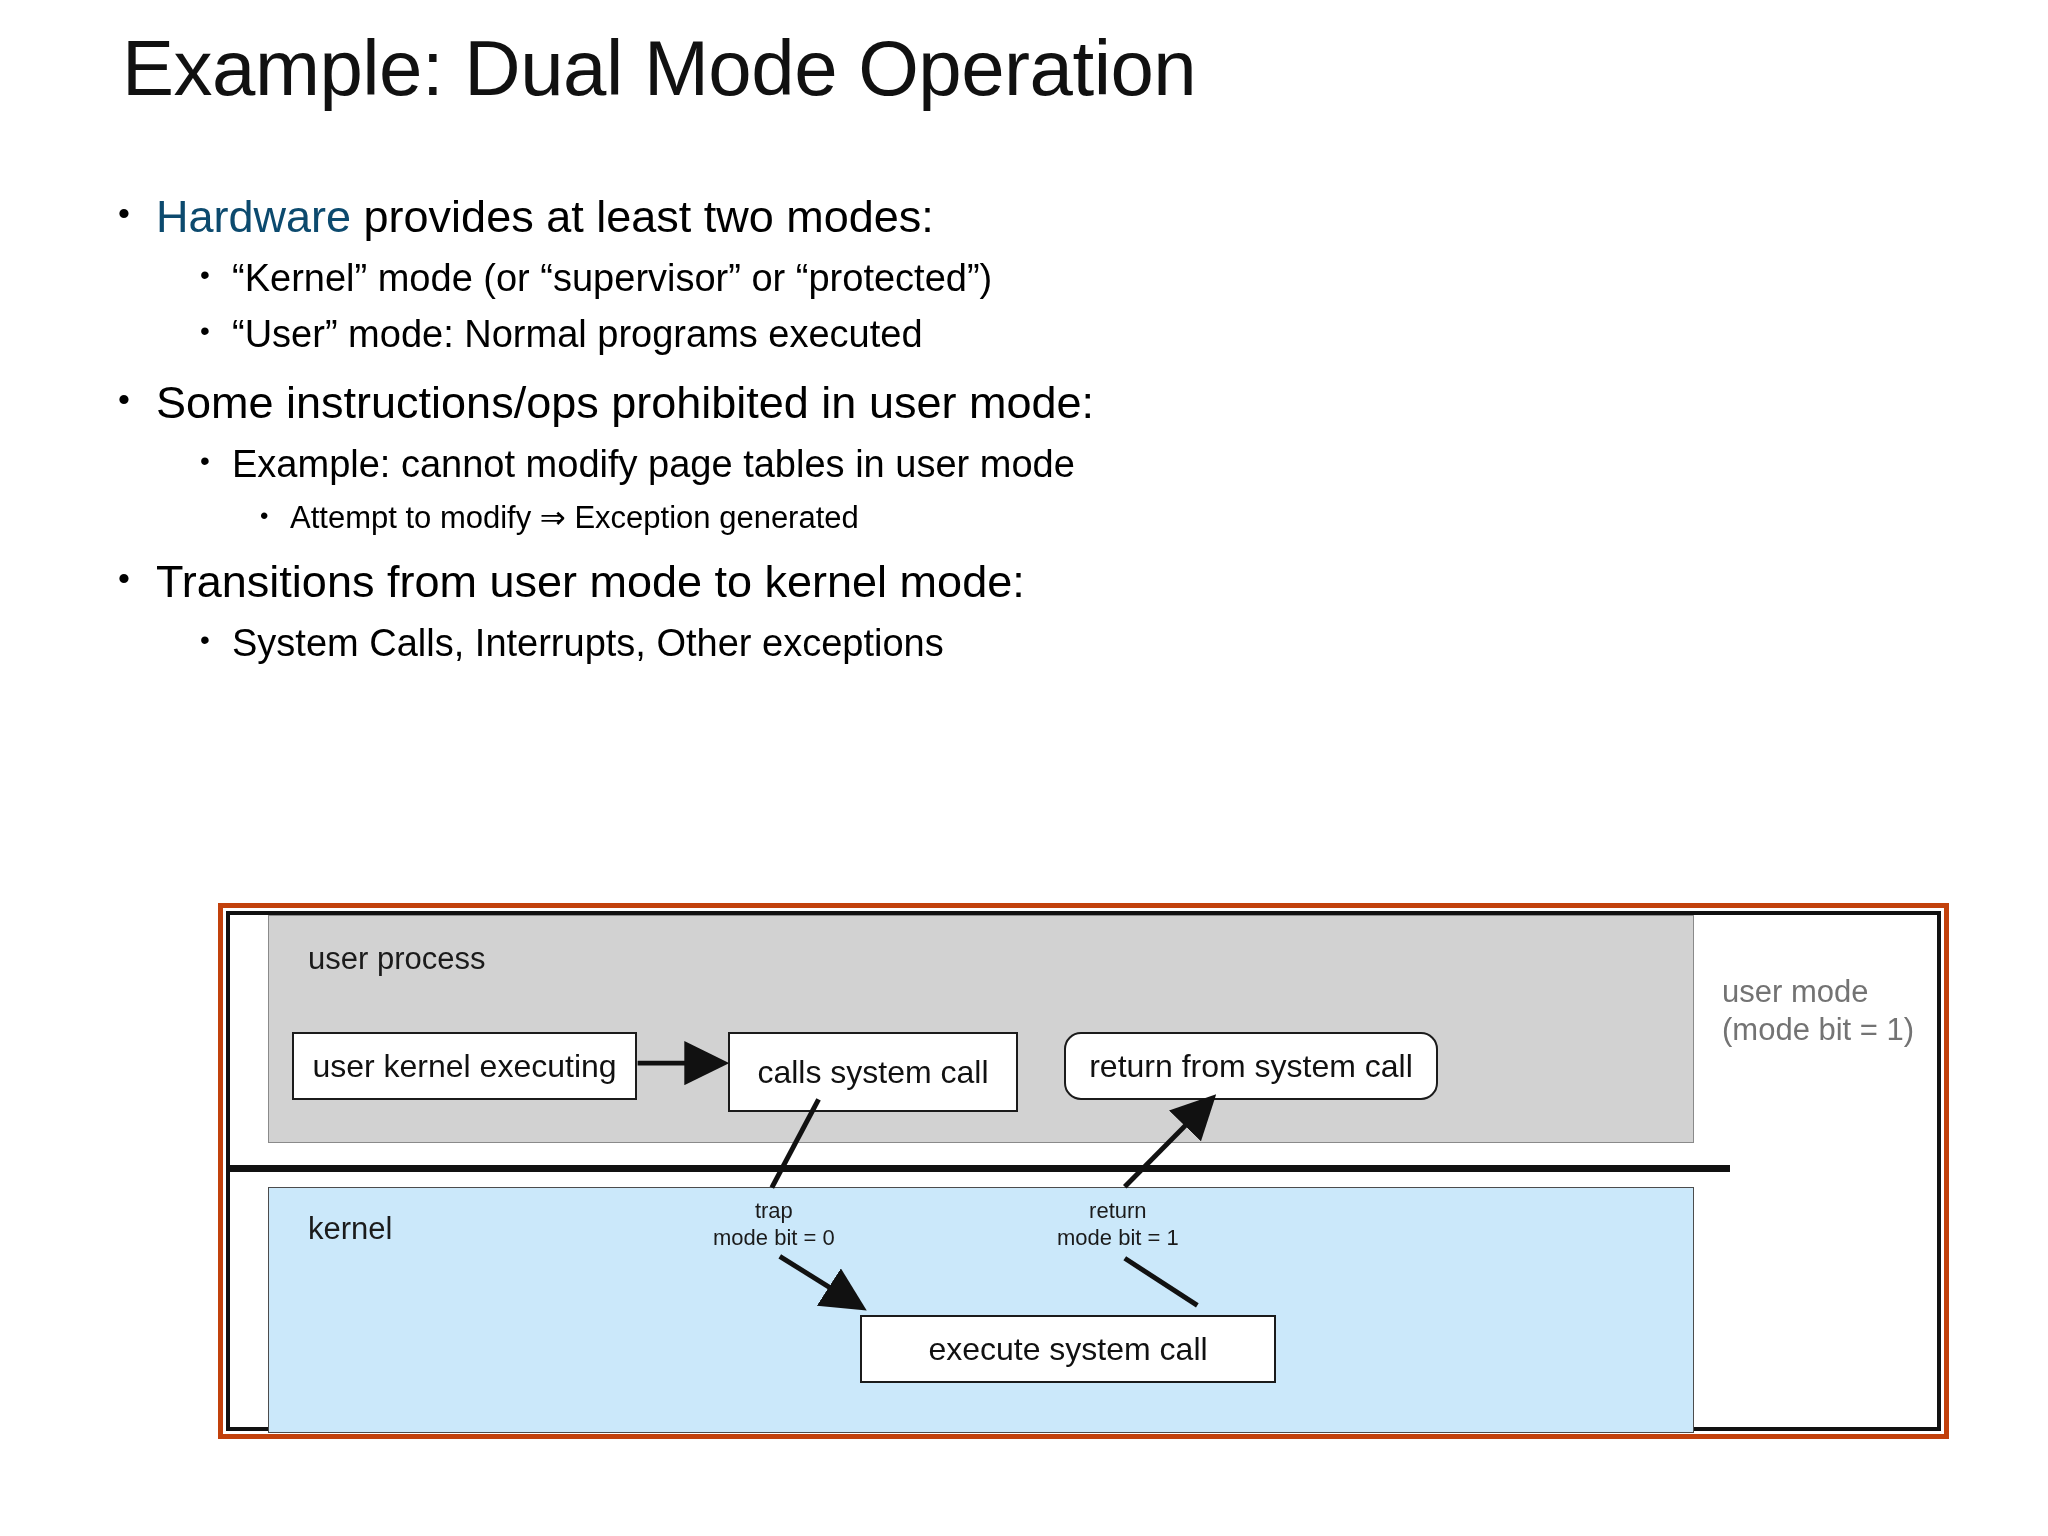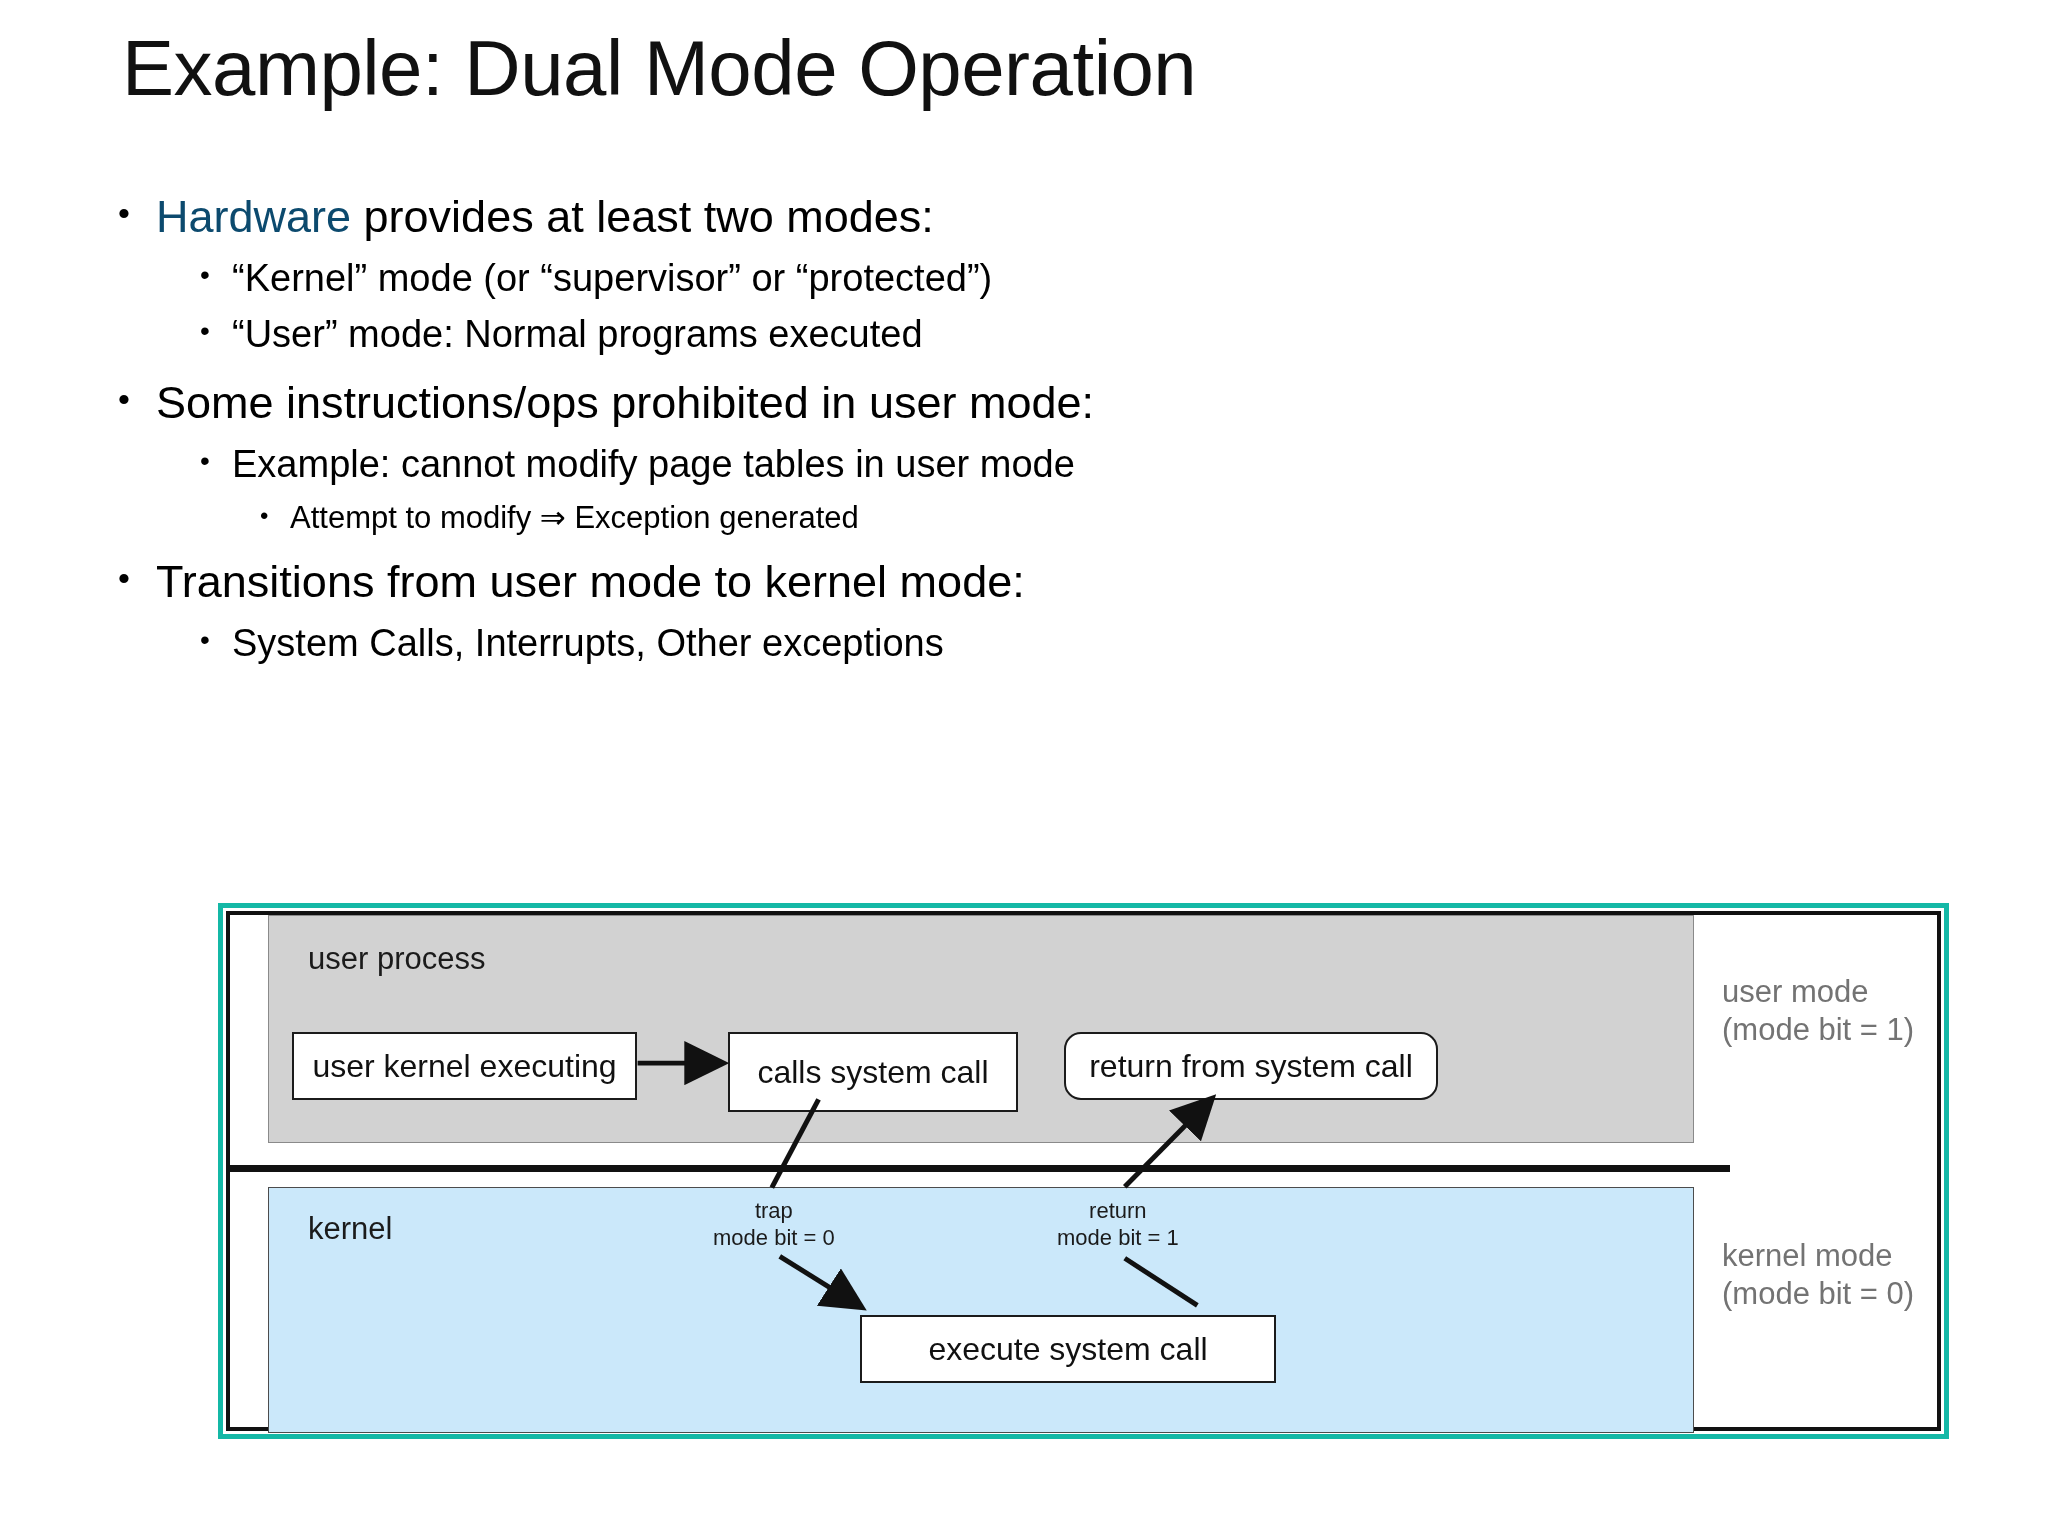--- a/index.html
+++ b/index.html
@@ -85,21 +85,21 @@
   }
 
   
   .figure {
     position: absolute;
     left: 218px;
     top: 903px;
     width: 1731px;
     height: 536px;
     box-sizing: border-box;
-    border: 5px solid #14b8a6;
+    border: 5px solid #c2410c;
     background: #ffffff;
     padding: 3px;
   }
   .figure-inner {
     position: relative;
     width: 100%;
     height: 100%;
     box-sizing: border-box;
     border: 4px solid #111111;
     background: #ffffff;
@@ -255,24 +255,20 @@
     <div class="kernel-area"></div>
 
     <div class="mode-divider"></div>
 
     <div class="region-label label-user-process">user process</div>
     <div class="region-label label-kernel">kernel</div>
 
     <div class="mode-label mode-user">
       <div>user mode</div>
       <div>(mode bit = 1)</div>
-    </div>
-    <div class="mode-label mode-kernel">
-      <div>kernel mode</div>
-      <div>(mode bit = 0)</div>
     </div>
 
     <div class="pbox box-exec">user kernel executing</div>
     <div class="pbox box-calls">calls system call</div>
     <div class="pbox box-return">return from system call</div>
     <div class="pbox box-execsys">execute system call</div>
 
     <div class="flow-label label-trap">
       <div>trap</div>
       <div>mode bit = 0</div>

